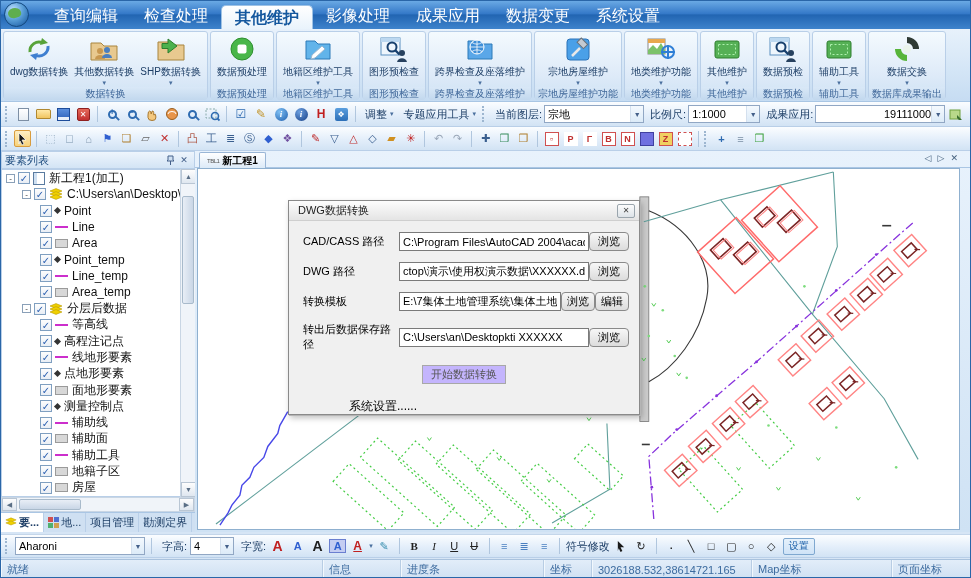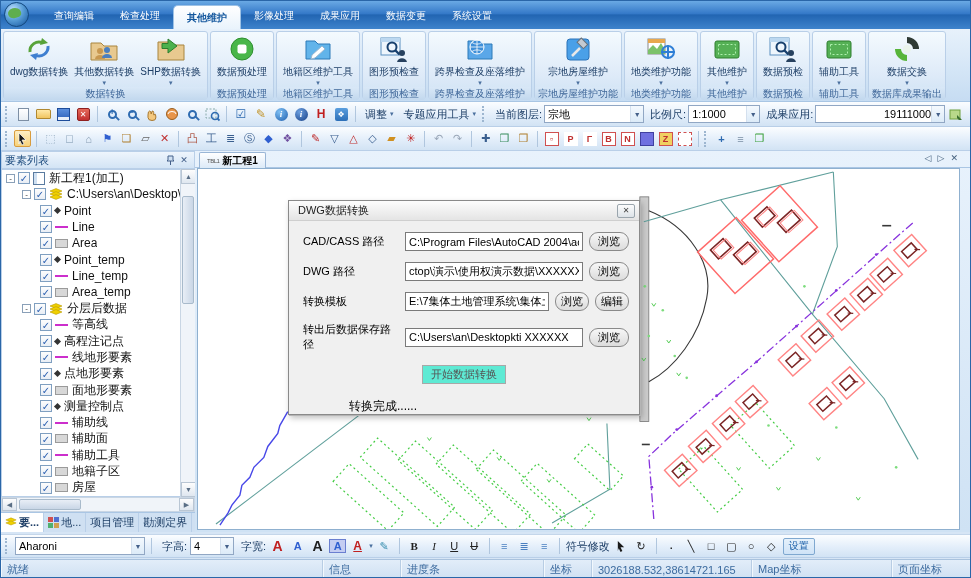--- a/index.html
+++ b/index.html
@@ -7,21 +7,21 @@
   #app { position:relative; width:971px; height:578px; background:#d6e5f5; overflow:hidden; border:1px solid #2a66a8; }
 
   
   #titlebar { position:absolute; top:0; left:0; width:100%; height:28px;
     background:linear-gradient(#6aa9e4,#3579c8 45%,#2265b2 50%,#3e83cc); display:flex; align-items:flex-end; }
   #logo { position:absolute; left:3px; top:1px; width:25px; height:25px; border-radius:50%;
     background:radial-gradient(circle at 35% 30%, #bfe0ff, #5a9fd8 45%, #1d5fa6 90%); border:1px solid #14497f; overflow:hidden;}
   #logo::after { content:""; position:absolute; left:3px; top:5px; width:13px; height:10px; border-radius:50% 60% 40% 50%;
     background:#5fae4e; transform:rotate(-15deg); }
   .menutabs { display:flex; margin-left:40px; height:28px; align-items:flex-end; }
-  .mtab { color:#fff; font-size:10px; padding:0 13px; line-height:26px; height:26px;text-align:center; }
+  .mtab { color:#fff; font-size:16px; padding:0 13px; line-height:26px; height:26px;text-align:center; }
   .mtab.active { background:linear-gradient(#ffffff,#e9f3fc); color:#15589e; border:1px solid #9ec2e5; border-bottom:none;
     border-radius:5px 5px 0 0; height:24px; line-height:23px; font-weight:bold; }
 
   
   #ribbon { position:absolute; top:28px; left:0; width:100%; height:73px;
     background:linear-gradient(#e7f1fb,#d3e5f6 60%,#c6dcf2); border-bottom:1px solid #a9c6e4;
     display:flex; align-items:stretch; padding:2px 0 2px 2px; }
   .rgroup { display:flex; flex-direction:column; margin-right:2px; border:1px solid #b9cfe8; border-radius:3px;
     background:linear-gradient(#f4fafe,#ddeaf8 68%,#cfe2f4); }
   .rgroup-buttons { flex:1; display:flex; align-items:flex-start; justify-content:center; padding:2px 3px 0; }
@@ -117,28 +117,28 @@
   #canvas svg { display:block; width:100%; height:100%; }
 
   
   #dialog { position:absolute; left:90px; top:31px; width:352px; height:215px; background:#f0f0f0;
     border:1px solid #8a8a8a; box-shadow:1px 1px 0 #b5b5b5, 2px 3px 6px rgba(0,0,0,.25); font-size:11px; }
   #dlg-title { height:20px; background:linear-gradient(#fdfdfd,#e4e4e4); border-bottom:1px solid #cfcfcf;
     display:flex; align-items:center; padding:0 4px 0 9px; color:#222; font-size:11px; }
   #dlg-title .sp { flex:1; }
   #dlg-close { width:18px; height:14px; border:1px solid #9aa5ad; background:linear-gradient(#fcfcfc,#dde3e8);
     border-radius:2px; font-size:8px; line-height:12px; text-align:center; color:#444; }
-  .drow { display:flex; align-items:center; margin:11px 10px 0 14px; gap:6px; }
+  .drow { display:flex; align-items:center; margin:11px 10px 0 14px; }
   .drow label { width:96px; flex:none; color:#000; }
   .drow input { flex:1; height:19px; border:1px solid #7a7a7a; background:#fff; font-size:11px; padding:0 3px;
     font-family:"Liberation Sans","DejaVu Sans",sans-serif; min-width:0; }
-  .dbtn { flex:none; height:19px; background:linear-gradient(#f7f7f7,#dcdcdc); border:1px solid #8a8a8a; border-radius:9px;
+  .dbtn { flex:none; height:19px; background:linear-gradient(#f7f7f7,#dcdcdc); border:1px solid #8a8a8a; border-radius:4px;
     font-size:11px; padding:0 8px; color:#000; }
   .dbtn.small { padding:0 5px; }
-  #dlg-start { display:block; margin:13px auto 0; height:19px; padding:0 8px; background:#5eead4;
+  #dlg-start { display:block; margin:13px auto 0; height:19px; padding:0 8px; background:#c4b5fd;
     border:1px solid #a8a8a8; color:#555; font-size:11px; }
   #dlg-status { margin:14px 0 0 60px; font-size:12px; color:#000; }
 
   
   #fontbar { position:absolute; top:533px; left:0; width:100%; height:24px; background:linear-gradient(#fbfdff,#e3eefa 55%,#d2e3f4);
     border-top:1px solid #c4d6ea; border-bottom:1px solid #b9cfe8; display:flex; align-items:center; padding:0 4px; gap:3px; font-size:11px; }
   .fA { font-weight:bold; width:17px; text-align:center; }
   .fbtn { width:17px; height:17px; display:flex; align-items:center; justify-content:center; color:#222; }
   .settings-btn { height:17px; padding:0 5px; background:linear-gradient(#e6f1fb,#cfe3f7); border:1px solid #7fa8d0;
     color:#1a5fa8; font-size:10px; display:flex; align-items:center; border-radius:2px; }
@@ -820,21 +820,21 @@
             <input readonly="" value="E:\7集体土地管理系统\集体土地系统\集体土地" style="">
             <button class="dbtn small">浏览</button>
             <button class="dbtn small">编辑</button>
           </div>
           <div class="drow">
             <label>转出后数据保存路径</label>
             <input readonly="" value="C:\Users\an\Desktopkti XXXXXX" style="">
             <button class="dbtn">浏览</button>
           </div>
           <button id="dlg-start">开始数据转换</button>
-          <div id="dlg-status">转换完成......</div>
+          <div id="dlg-status">系统设置......</div>
         </div>
       </div>
     </div>
   </div>
 
   <div id="fontbar">
     <span class="grip"></span>
     <span class="combo" style="width:130px;">
         <span class="cval">Aharoni</span>
         <span class="carr">▼</span>

